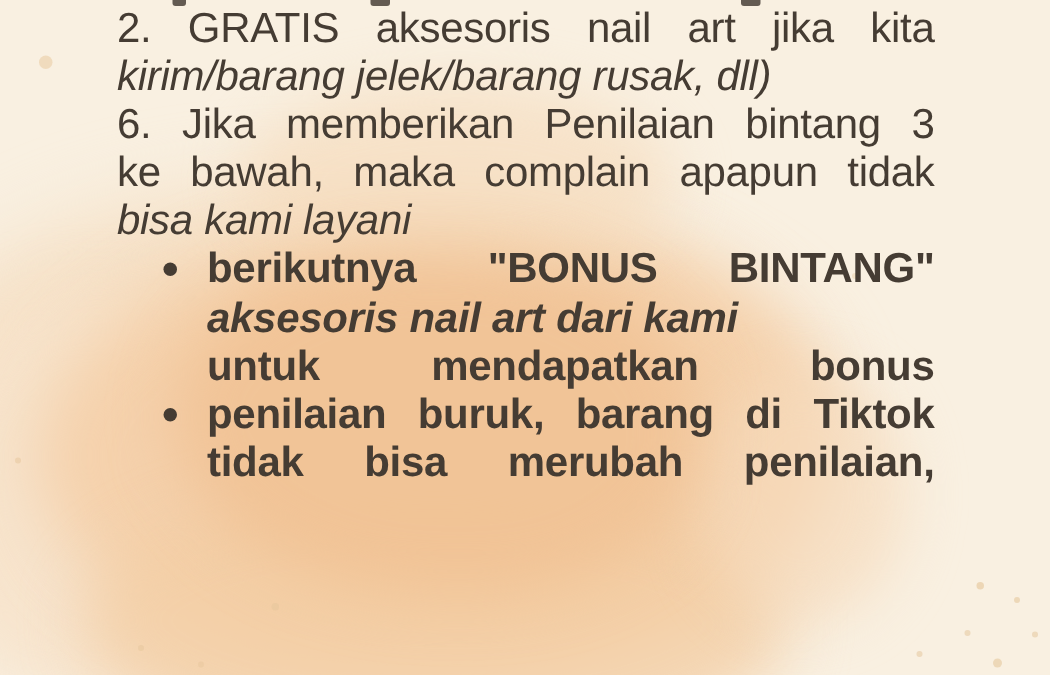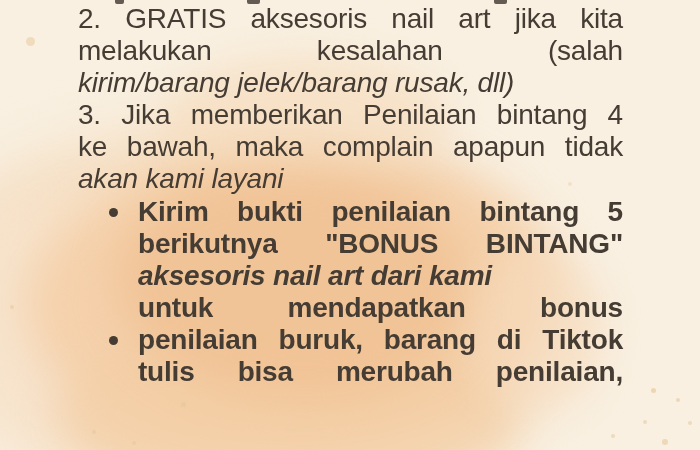--- a/index.html
+++ b/index.html
@@ -72,27 +72,26 @@
   <div class="sp" style="left:662px;top:439px;width:6px;height:6px;background:rgba(228,196,152,.55);"></div>
   <div class="sp" style="left:688px;top:421px;width:4px;height:4px;background:rgba(228,196,152,.5);"></div>
   <div class="sp" style="left:568px;top:182px;width:4px;height:4px;background:rgba(236,210,172,.5);"></div>
 
   <div class="remnant" style="left:115px;width:9px;"></div>
   <div class="remnant" style="left:247px;width:13px;"></div>
   <div class="remnant" style="left:494px;width:13px;"></div>
 
   <div class="text-block" id="text-block">
       <div class="line"><span>2. GRATIS aksesoris nail art jika kita</span></div>
-      <div class="line"><span>melakukan kesalahan (salah</span></div>
       <div class="line noj"><span>kirim/barang jelek/barang rusak, dll)</span></div>
-      <div class="line"><span>3. Jika memberikan Penilaian bintang 4</span></div>
+      <div class="line"><span>6. Jika memberikan Penilaian bintang 3</span></div>
       <div class="line"><span>ke bawah, maka complain apapun tidak</span></div>
-      <div class="line noj"><span>akan kami layani</span></div>
-      <div class="line ind bold"><span class="bullet-dot"></span><span>Kirim bukti penilaian bintang 5</span></div>
+      <div class="line noj"><span>bisa kami layani</span></div>
+      <div class="line ind bold"><span class="bullet-dot"></span></div>
       <div class="line ind bold"><span>berikutnya "BONUS BINTANG"</span></div>
       <div class="line noj ind bold"><span>aksesoris nail art dari kami</span></div>
       <div class="line ind bold"><span>untuk mendapatkan bonus</span></div>
       <div class="line ind bold"><span class="bullet-dot"></span></div>
       <div class="line ind bold"><span>penilaian buruk, barang di Tiktok</span></div>
-      <div class="line ind bold"><span>tulis bisa merubah penilaian,</span></div>
+      <div class="line ind bold"><span>tidak bisa merubah penilaian,</span></div>
     </div>
 
 </div>
 
 </body></html>

